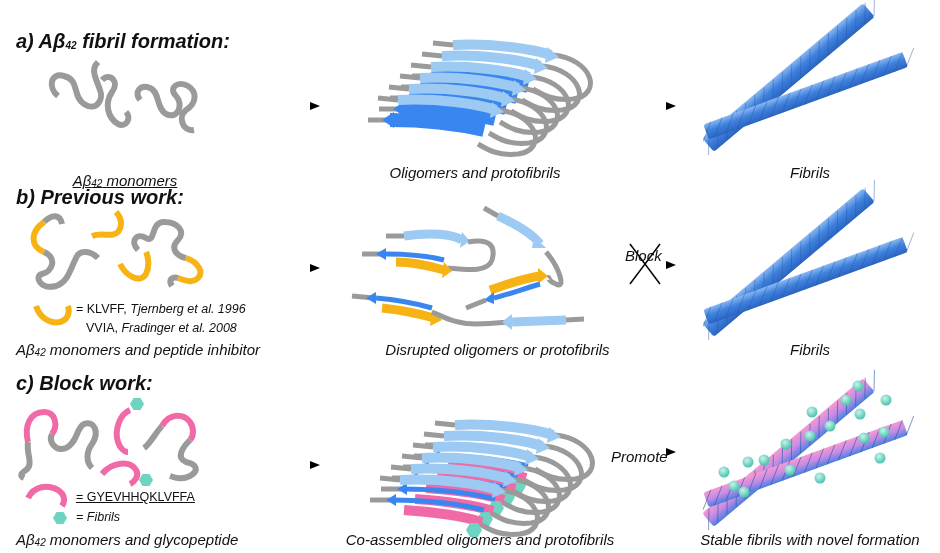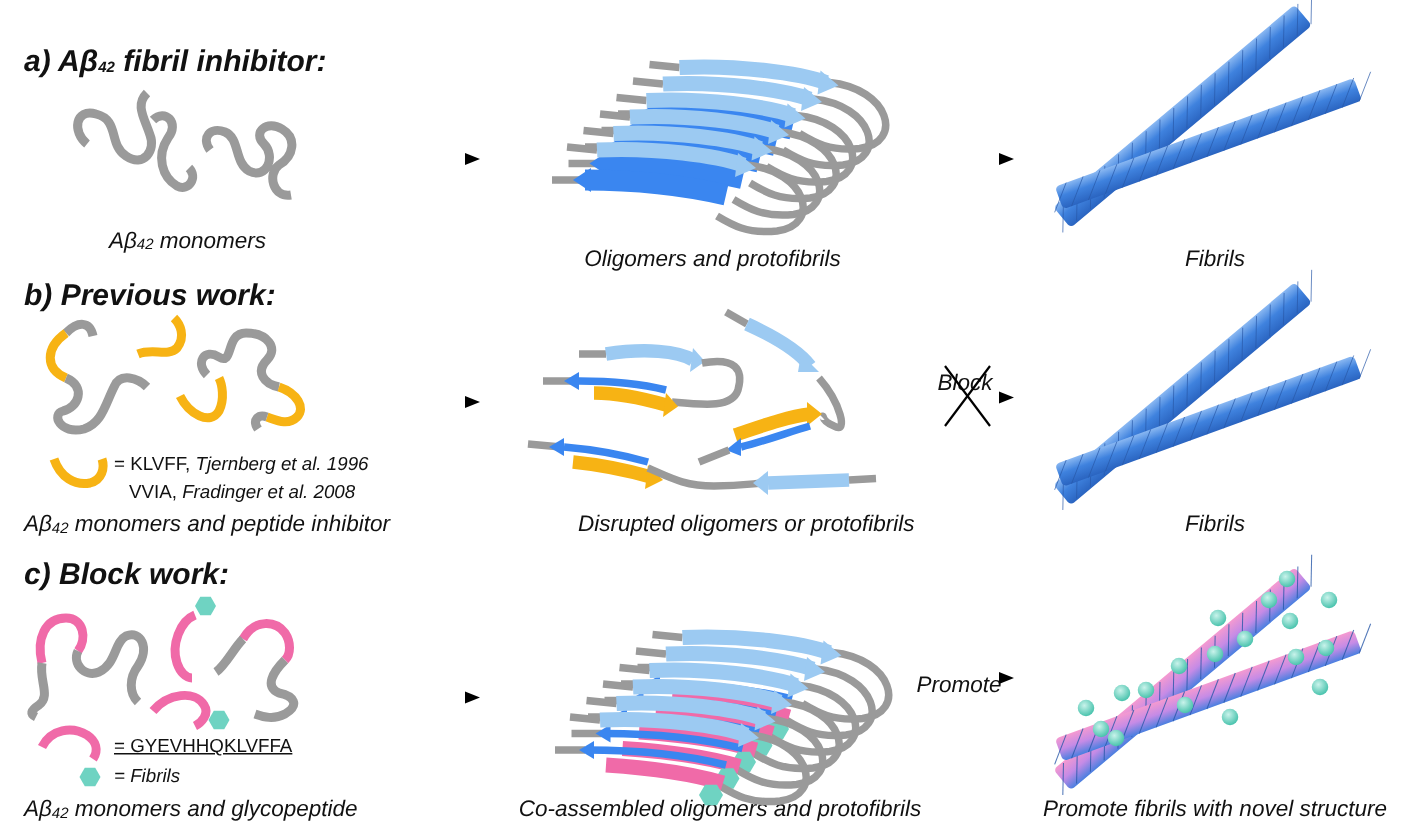--- a/index.html
+++ b/index.html
@@ -10,30 +10,30 @@
   .sub { font-size: 10px; vertical-align: baseline; position: relative; top: 1px; }
   .note { position: absolute; font-size: 12.5px; white-space: nowrap; }
   .note i { font-style: italic; margin-top: 16px; }
   .arrow-label { position: absolute; font-style: italic; font-size: 15px; white-space: nowrap; margin-top: 22px; }
   svg.art { position: absolute; left: 0; top: 0; }
 </style>
 </head>
 <body>
 
 <div class="heading" style="left:16px; top:30px;">
-  <span>a) Aβ</span><span class="sub">42</span><span> fibril inhibitor:</span>
+  <span>a) Aβ</span><span class="sub">42</span><span> fibril formation:</span>
 </div>
 <div class="heading" style="left:16px; top:186px;">
   <span>b) Previous work:</span>
 </div>
 <div class="heading" style="left:16px; top:372px;">
   <span>c) Block work:</span>
 </div>
 
-<div class="caption" style="left:60px; top:152px; width:130px;">
+<div class="caption" style="left:60px; top:172px; width:130px;text-decoration:underline;">
   <span>Aβ</span><span class="sub">42</span><span> monomers</span>
 </div>
 <div class="caption" style="left:355px; top:164px; width:240px;">
   <span>Oligomers and protofibrils</span>
 </div>
 <div class="caption" style="left:760px; top:164px; width:100px;">
   <span>Fibrils</span>
 </div>
 
 <div class="caption" style="left:16px; top:341px; width:290px; text-align:left;">
@@ -46,21 +46,21 @@
   <span>Fibrils</span>
 </div>
 
 <div class="caption" style="left:16px; top:531px; width:290px; text-align:left;">
   <span>Aβ</span><span class="sub">42</span><span> monomers and glycopeptide</span>
 </div>
 <div class="caption" style="left:320px; top:531px; width:320px;">
   <span>Co-assembled oligomers and protofibrils</span>
 </div>
 <div class="caption" style="left:680px; top:531px; width:260px;">
-  <span>Promote fibrils with novel structure</span>
+  <span>Stable fibrils with novel formation</span>
 </div>
 
 <div class="note" style="left:76px; top:302px;">
   <span>= KLVFF, </span><i>Tjernberg et al. 1996</i>
 </div>
 <div class="note" style="left:86px; top:321px;">
   <span>VVIA, </span><i>Fradinger et al. 2008</i>
 </div>
 
 <div class="note" style="left:76px; top:490px;text-decoration:underline;">

